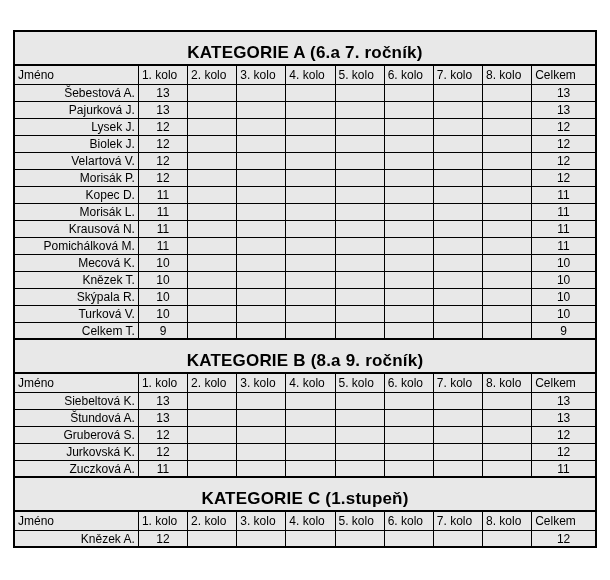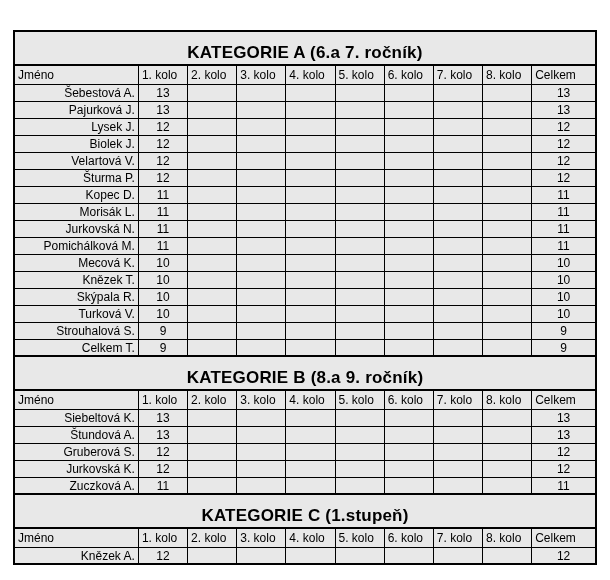--- a/index.html
+++ b/index.html
@@ -121,21 +121,21 @@
           <td class="num"></td>
           <td class="num"></td>
           <td class="num"></td>
           <td class="num"></td>
           <td class="num"></td>
           <td class="num"></td>
           <td class="num"></td>
           <td class="num">12</td>
         </tr>
         <tr>
-          <td class="name">Šturma P.</td>
+          <td class="name">Morisák P.</td>
           <td class="num">12</td>
           <td class="num"></td>
           <td class="num"></td>
           <td class="num"></td>
           <td class="num"></td>
           <td class="num"></td>
           <td class="num"></td>
           <td class="num"></td>
           <td class="num">12</td>
         </tr>
@@ -157,21 +157,21 @@
           <td class="num"></td>
           <td class="num"></td>
           <td class="num"></td>
           <td class="num"></td>
           <td class="num"></td>
           <td class="num"></td>
           <td class="num"></td>
           <td class="num">11</td>
         </tr>
         <tr>
-          <td class="name">Jurkovská N.</td>
+          <td class="name">Krausová N.</td>
           <td class="num">11</td>
           <td class="num"></td>
           <td class="num"></td>
           <td class="num"></td>
           <td class="num"></td>
           <td class="num"></td>
           <td class="num"></td>
           <td class="num"></td>
           <td class="num">11</td>
         </tr>
@@ -227,32 +227,20 @@
           <td class="name">Turková V.</td>
           <td class="num">10</td>
           <td class="num"></td>
           <td class="num"></td>
           <td class="num"></td>
           <td class="num"></td>
           <td class="num"></td>
           <td class="num"></td>
           <td class="num"></td>
           <td class="num">10</td>
-        </tr>
-        <tr>
-          <td class="name">Strouhalová S.</td>
-          <td class="num">9</td>
-          <td class="num"></td>
-          <td class="num"></td>
-          <td class="num"></td>
-          <td class="num"></td>
-          <td class="num"></td>
-          <td class="num"></td>
-          <td class="num"></td>
-          <td class="num">9</td>
         </tr>
         <tr>
           <td class="name">Celkem T.</td>
           <td class="num">9</td>
           <td class="num"></td>
           <td class="num"></td>
           <td class="num"></td>
           <td class="num"></td>
           <td class="num"></td>
           <td class="num"></td>

